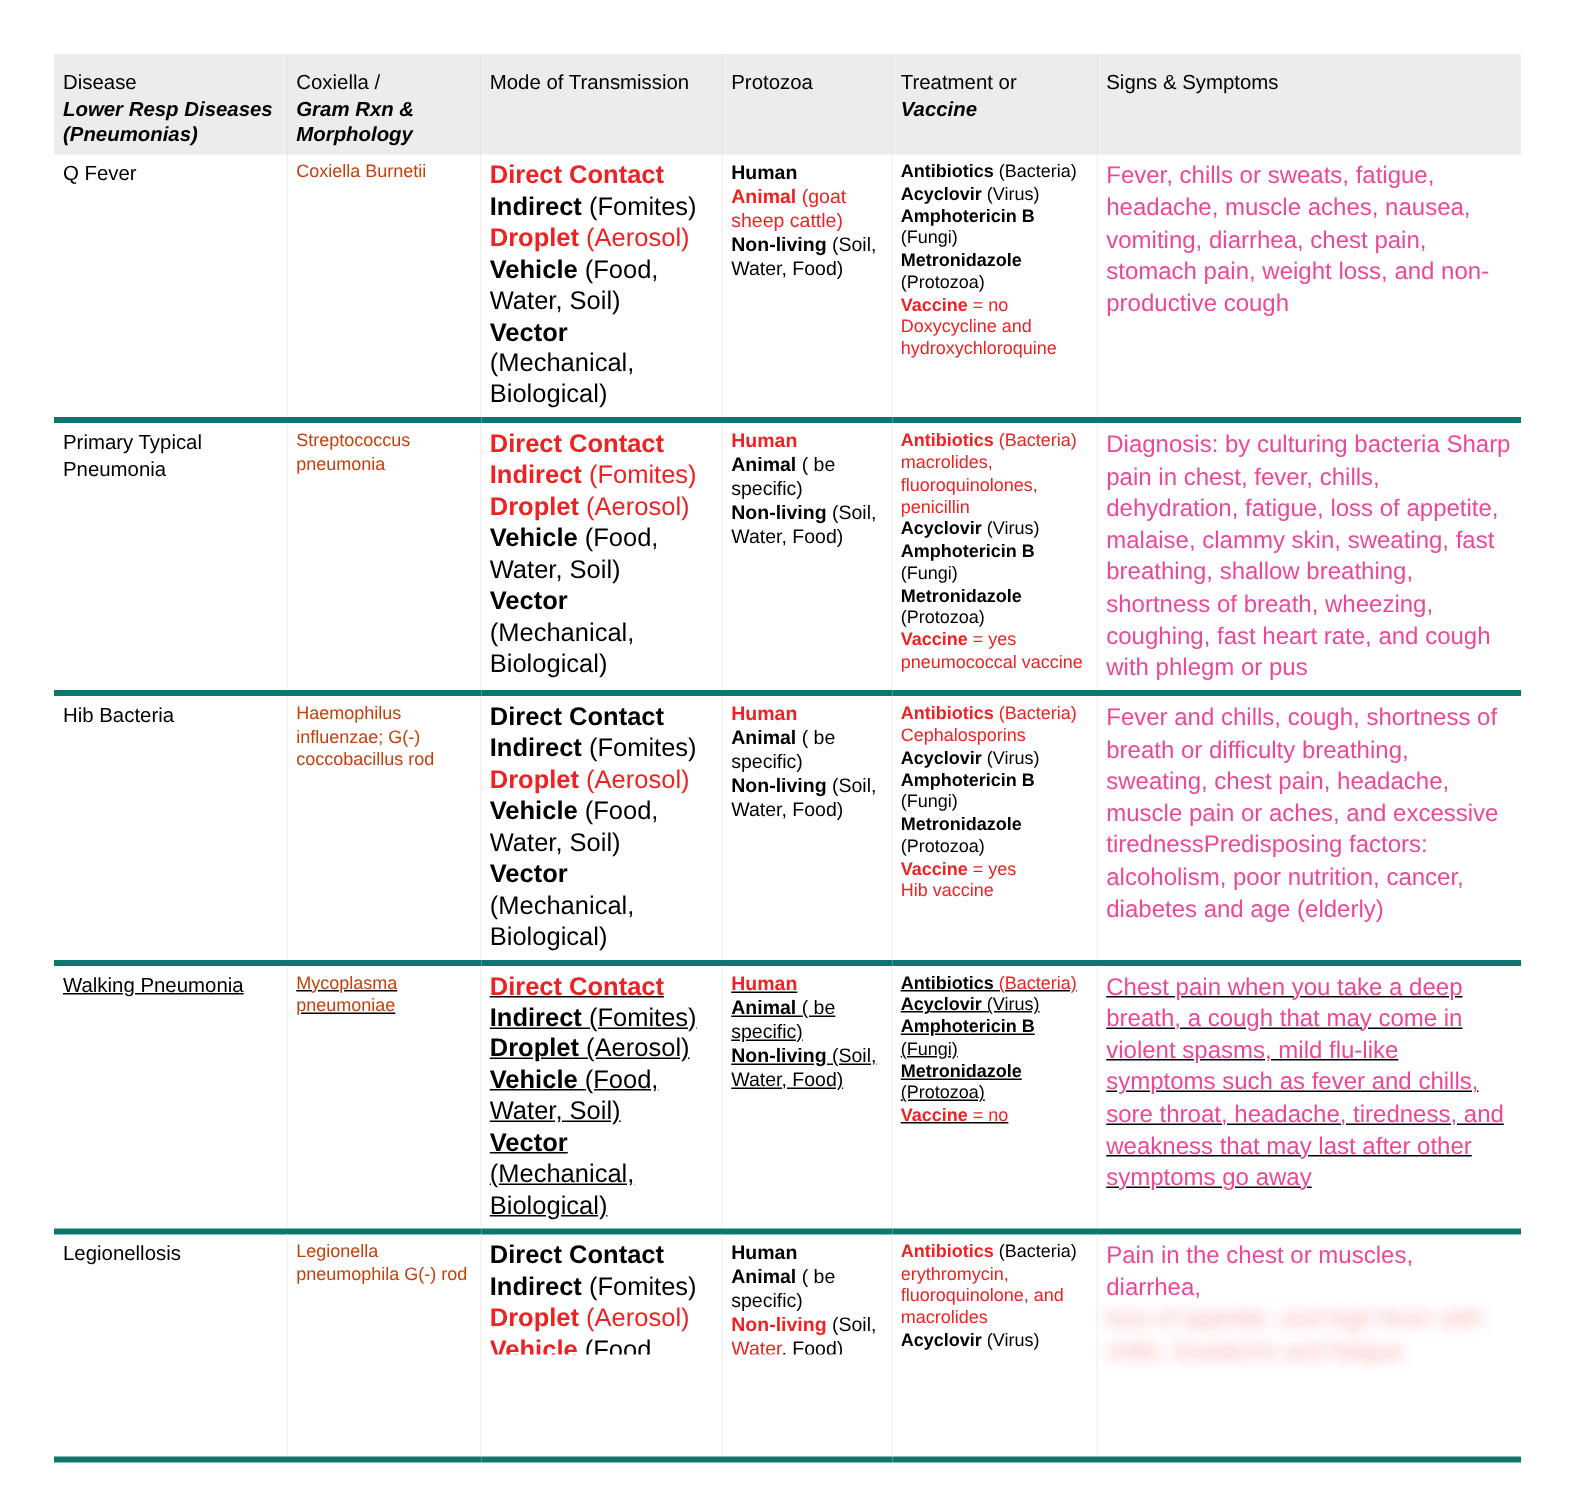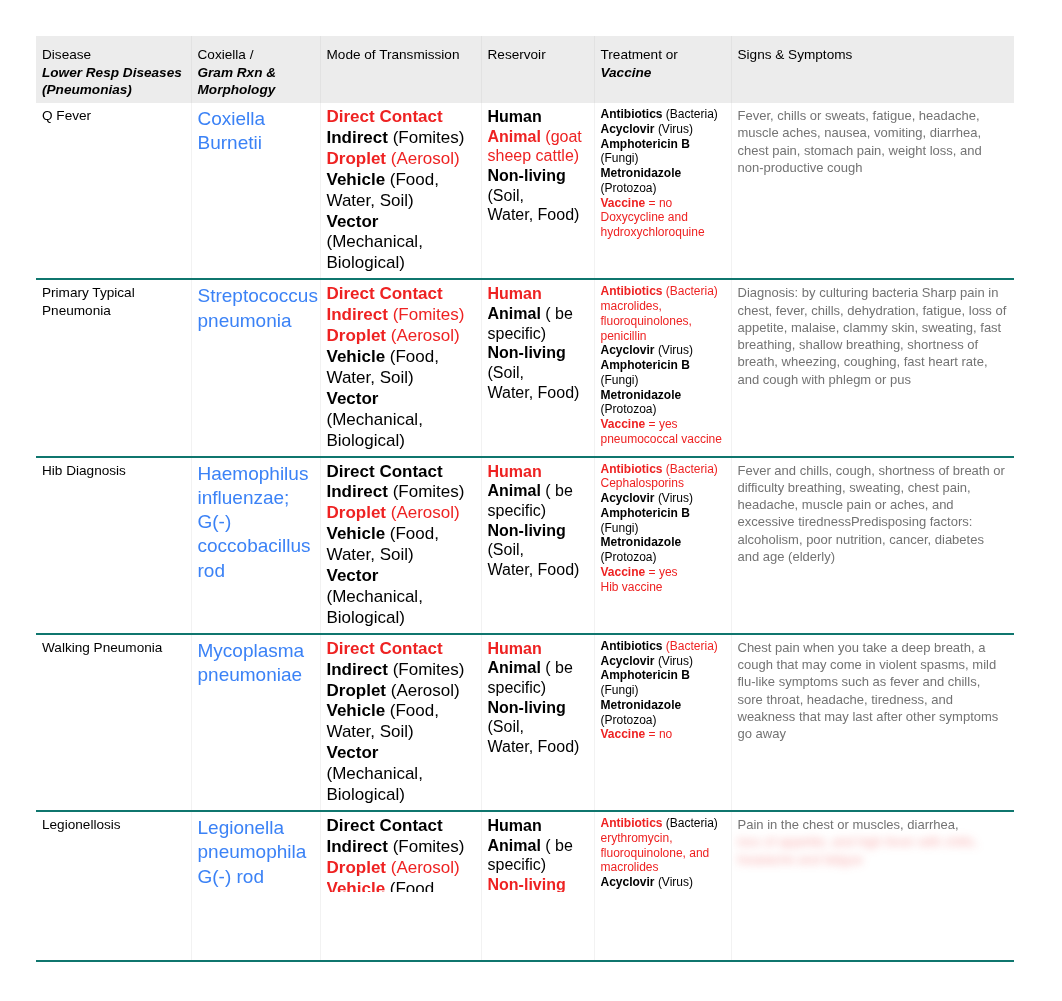--- a/index.html
+++ b/index.html
@@ -33,21 +33,21 @@
     width: 978px;
     border-collapse: collapse;
     table-layout: fixed;
     background: #ffffff;
   }
 
   table.matrix td {
     vertical-align: top;
     padding: 4px 6px 4px 6px;
     border-right: 1px solid #f2f2f2;
-    border-bottom: 2px solid #0f766e;
+    border-bottom: 4px solid #0f766e;
     font-size: 12.5px;
     line-height: 1.22;
     overflow: hidden;
   }
   table.matrix td:last-child { border-right: none; }
 
   
   col.c0 { width: 155px; }
   col.c1 { width: 129px; }
   col.c2 { width: 161px; }
@@ -67,48 +67,48 @@
   }
   tr.header-row td:last-child { border-right: none; }
   .hdr-line { display: block; }
   .hdr-strong { font-weight: bold; font-style: italic; }
 
   
   tr.data-row td { background: #ffffff; }
   tr.r-qfever td   { height: 110px; }
   tr.r-primary td  { height: 142px; }
   tr.r-hib td      { height: 140px; }
-  tr.r-walking td  { height: 103px; }
+  tr.r-walking td  { height: 103px; text-decoration: underline; }
   tr.r-legion td   { height: 140px; }
   .ln { display: block; }
 
   .red { color: #ee2222; }
   .blk { color: #000000; }
   .b { font-weight: bold; }
 
   .disease-name {
     font-size: 13.6px;
     line-height: 1.28;
     color: #000;
   }
   .pathogen-name {
-    font-size: 19px;
+    font-size: 12px;
     line-height: 1.28;
-    color: #3b82f6;
+    color: #c2410c;
   }
   .symptoms {
-    font-size: 13px;
+    font-size: 16px;
     line-height: 1.33;
-    color: #737373;
+    color: #ec4899;
   }
 
   .tx { font-size: 12px; line-height: 1.23; }
   .tx .ln { display: block; }
 
-  .res { font-size: 16px; line-height: 1.23; }
+  .res { font-size: 13px; line-height: 1.23; }
   .mot { font-size: 17px; line-height: 1.23; }
 
   
   .redacted {
     display: block;
     color: rgba(238,60,60,0.45);
     filter: blur(4.5px);
     -webkit-filter: blur(4.5px);
     user-select: none;
   }
@@ -139,21 +139,21 @@
             </td>
             <td>
               <span class="hdr-line">Coxiella /</span>
               <span class="hdr-line hdr-strong">Gram Rxn &amp;</span>
               <span class="hdr-line hdr-strong">Morphology</span>
             </td>
             <td>
               <span class="hdr-line">Mode of Transmission</span>
             </td>
             <td>
-              <span class="hdr-line">Reservoir</span>
+              <span class="hdr-line">Protozoa</span>
             </td>
             <td>
               <span class="hdr-line">Treatment or</span>
               <span class="hdr-line hdr-strong">Vaccine</span>
             </td>
             <td>
               <span class="hdr-line">Signs &amp; Symptoms</span>
             </td>
           </tr>
           <tr class="data-row r-qfever">
@@ -166,21 +166,21 @@
           </tr>
           <tr class="data-row r-primary">
             <td><span class="disease-name">Primary   Typical Pneumonia</span></td>
             <td><span class="pathogen-name">Streptococcus pneumonia</span></td>
             <td><span class="mot"><span class="ln"><span class="red b">Direct Contact</span></span><span class="ln"><span class="red b">Indirect </span><span class="red">(Fomites)</span></span><span class="ln"><span class="red b">Droplet </span><span class="red">(Aerosol)</span></span><span class="ln"><span class="blk b">Vehicle </span><span class="blk">(Food, Water, Soil)</span></span><span class="ln"><span class="blk b">Vector </span><span class="blk">(Mechanical,</span></span><span class="ln"><span class="blk">Biological)</span></span></span></td>
             <td><span class="res"><span class="ln"><span class="red b">Human</span></span><span class="ln"><span class="blk b">Animal </span><span class="blk">( be</span></span><span class="ln"><span class="blk">specific)</span></span><span class="ln"><span class="blk b">Non-living </span><span class="blk">(Soil,</span></span><span class="ln"><span class="blk">Water, Food)</span></span></span></td>
             <td><span class="tx"><span class="ln"><span class="red b">Antibiotics </span><span class="red">(Bacteria)</span></span><span class="ln"><span class="red">macrolides,</span></span><span class="ln"><span class="red">fluoroquinolones,</span></span><span class="ln"><span class="red">penicillin</span></span><span class="ln"><span class="blk b">Acyclovir </span><span class="blk">(Virus)</span></span><span class="ln"><span class="blk b">Amphotericin B </span><span class="blk">(Fungi)</span></span><span class="ln"><span class="blk b">Metronidazole</span></span><span class="ln"><span class="blk">(Protozoa)</span></span><span class="ln"><span class="red b">Vaccine </span><span class="red">= yes</span></span><span class="ln"><span class="red">pneumococcal vaccine</span></span></span></td>
             <td><span class="symptoms">Diagnosis: by culturing bacteria Sharp pain in chest, fever, chills, dehydration, fatigue, loss of appetite, malaise, clammy skin, sweating, fast breathing, shallow breathing, shortness of breath, wheezing, coughing, fast heart rate, and cough with phlegm or pus</span></td>
           </tr>
           <tr class="data-row r-hib">
-            <td><span class="disease-name">Hib Diagnosis</span></td>
+            <td><span class="disease-name">Hib Bacteria</span></td>
             <td><span class="pathogen-name">Haemophilus influenzae; G(-) coccobacillus rod</span></td>
             <td><span class="mot"><span class="ln"><span class="blk b">Direct Contact</span></span><span class="ln"><span class="blk b">Indirect </span><span class="blk">(Fomites)</span></span><span class="ln"><span class="red b">Droplet </span><span class="red">(Aerosol)</span></span><span class="ln"><span class="blk b">Vehicle </span><span class="blk">(Food, Water, Soil)</span></span><span class="ln"><span class="blk b">Vector </span><span class="blk">(Mechanical,</span></span><span class="ln"><span class="blk">Biological)</span></span></span></td>
             <td><span class="res"><span class="ln"><span class="red b">Human</span></span><span class="ln"><span class="blk b">Animal </span><span class="blk">( be</span></span><span class="ln"><span class="blk">specific)</span></span><span class="ln"><span class="blk b">Non-living </span><span class="blk">(Soil,</span></span><span class="ln"><span class="blk">Water, Food)</span></span></span></td>
             <td><span class="tx"><span class="ln"><span class="red b">Antibiotics </span><span class="red">(Bacteria)</span></span><span class="ln"><span class="red">Cephalosporins</span></span><span class="ln"><span class="blk b">Acyclovir </span><span class="blk">(Virus)</span></span><span class="ln"><span class="blk b">Amphotericin B </span><span class="blk">(Fungi)</span></span><span class="ln"><span class="blk b">Metronidazole</span></span><span class="ln"><span class="blk">(Protozoa)</span></span><span class="ln"><span class="red b">Vaccine </span><span class="red">= yes</span></span><span class="ln"><span class="red">Hib vaccine</span></span></span></td>
             <td><span class="symptoms">Fever and chills, cough, shortness of breath or difficulty breathing, sweating, chest pain, headache, muscle pain or aches, and excessive tiredness</span><span class="gap"></span><span class="symptoms">Predisposing factors: alcoholism, poor nutrition, cancer, diabetes and age (elderly)</span></td>
           </tr>
           <tr class="data-row r-walking">
             <td><span class="disease-name">Walking Pneumonia</span></td>
             <td><span class="pathogen-name">Mycoplasma pneumoniae</span></td>
             <td><span class="mot"><span class="ln"><span class="red b">Direct Contact</span></span><span class="ln"><span class="blk b">Indirect </span><span class="blk">(Fomites)</span></span><span class="ln"><span class="blk b">Droplet </span><span class="blk">(Aerosol)</span></span><span class="ln"><span class="blk b">Vehicle </span><span class="blk">(Food, Water, Soil)</span></span><span class="ln"><span class="blk b">Vector </span><span class="blk">(Mechanical,</span></span><span class="ln"><span class="blk">Biological)</span></span></span></td>

